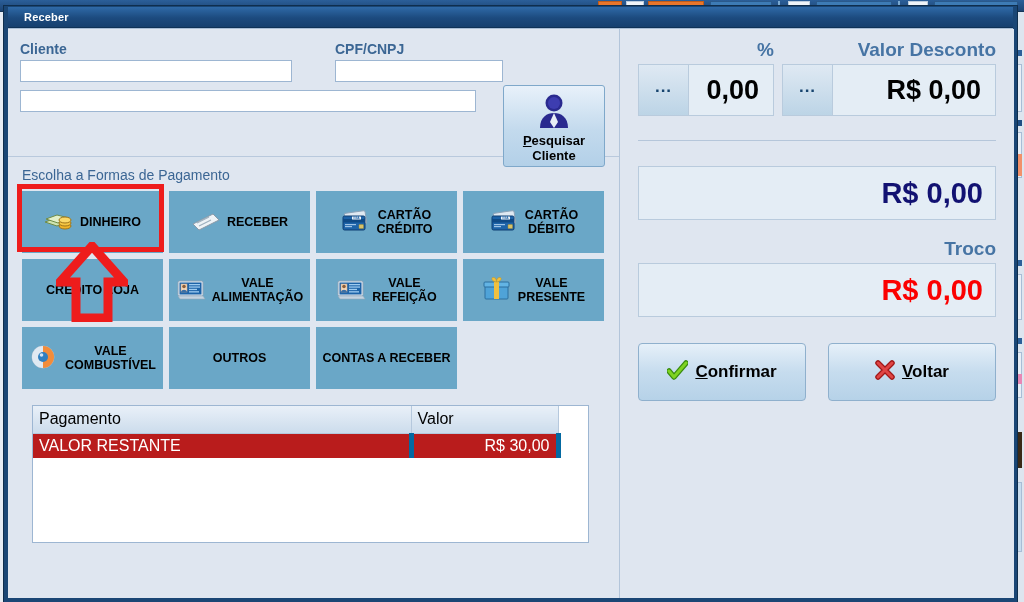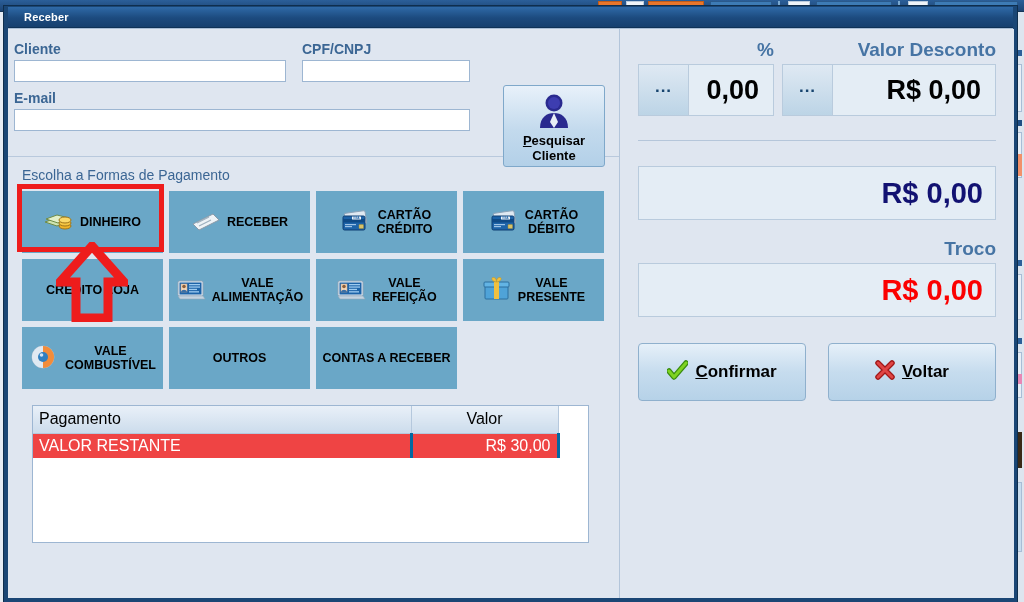--- a/index.html
+++ b/index.html
@@ -70,39 +70,39 @@
 
   
   #left-panel {
     width: 612px; flex: 0 0 612px;
     background: #dfe6f0;
     border-right: 1px solid #b3c5da;
     display: flex; flex-direction: column;
     padding: 0;
   }
   #client-section {
-    padding: 12px 14px 10px 6px;
+    padding: 12px 14px 10px 12px;
     border-bottom: 1px solid #b9c9dd;
     position: relative; height: 128px;
   }
   .fld-label {
     color: #3b6694; font-size: 14px; font-weight: bold;
     margin-bottom: 3px; display: block;
   }
   .txt-input {
     background: #ffffff;
     border: 1px solid #9db6d2;
     height: 22px; width: 100%;
     font-family: "Liberation Sans", sans-serif;
     font-size: 12px; color: #111;
     padding: 0 4px;
   }
   .row-1 { display: flex; gap: 16px; }
   .col-cliente { width: 272px; }
-  .col-cpf { width: 168px; }
+  .col-cpf { width: 168px; margin-left: 27px; }
   #pesquisar-btn {
     position: absolute; right: 14px; top: 56px;
     width: 102px; height: 82px;
     background: linear-gradient(#e8f1fa, #c3daed 55%, #b3d0e8);
     border: 1px solid #7fa8ca;
     border-radius: 3px;
     display: flex; flex-direction: column;
     align-items: center; justify-content: flex-start;
     padding-top: 6px;
     cursor: pointer;
@@ -157,26 +157,26 @@
   }
   #pay-table table { width: 100%; border-collapse: collapse; }
   #pay-table th {
     background: linear-gradient(#e9f0f8, #ccdcec);
     border-right: 1px solid #b5c8dd;
     border-bottom: 1px solid #b5c8dd;
     font-weight: normal; color: #000;
     height: 27px; padding: 0 6px; font-size: 16px;
   }
   #pay-table th.c-pag { text-align: left; width: 378px; }
-  #pay-table th.c-val { text-align: center; width: 147px; }
+  #pay-table th.c-val { text-align: left; width: 147px; }
   #pay-table th.c-pad { width: 30px; border-right: none; background: #fff; border-bottom: none; }
   #pay-table td {
     height: 25px; padding: 0 6px; font-size: 16px;
-    background: #ef4444; color: #ffffff;
-    border-right: 3px solid #0369a1;
+    background: #b91c1c; color: #ffffff;
+    border-right: 5px solid #0369a1;
   }
   #pay-table td.c-val { text-align: right; }
   #pay-table td.c-pad { background: #ffffff; border-right: none; }
 
   
   #right-panel {
     flex: 1 1 auto;
     background: #dfe6f0;
     display: flex; flex-direction: column;
     padding: 0 18px;
@@ -282,21 +282,20 @@
           <div class="col-cliente">
             <span class="fld-label">Cliente</span>
             <input class="txt-input" type="text" value="" style="">
           </div>
           <div class="col-cpf">
             <span class="fld-label">CPF/CNPJ</span>
             <input class="txt-input" type="text" value="" style="">
           </div>
         </div>
         <div style="margin-top:8px;width:456px;">
-          <span class="fld-label">E-mail</span>
           <input class="txt-input" type="text" value="" style="">
         </div>
 
         <div id="pesquisar-btn">
           <span>
             <svg width="34" height="36" viewBox="0 0 34 36">
               <circle cx="17" cy="11" r="8.5" fill="#2a2a8f"></circle>
               <circle cx="17" cy="11" r="6" fill="#3d3db0"></circle>
               <path d="M3 36 C3 25 10 21 17 21 C24 21 31 25 31 36 Z" fill="#2a2a8f"></path>
               <path d="M17 21 L13 30 L17 36 L21 30 Z" fill="#e8eef6"></path>

